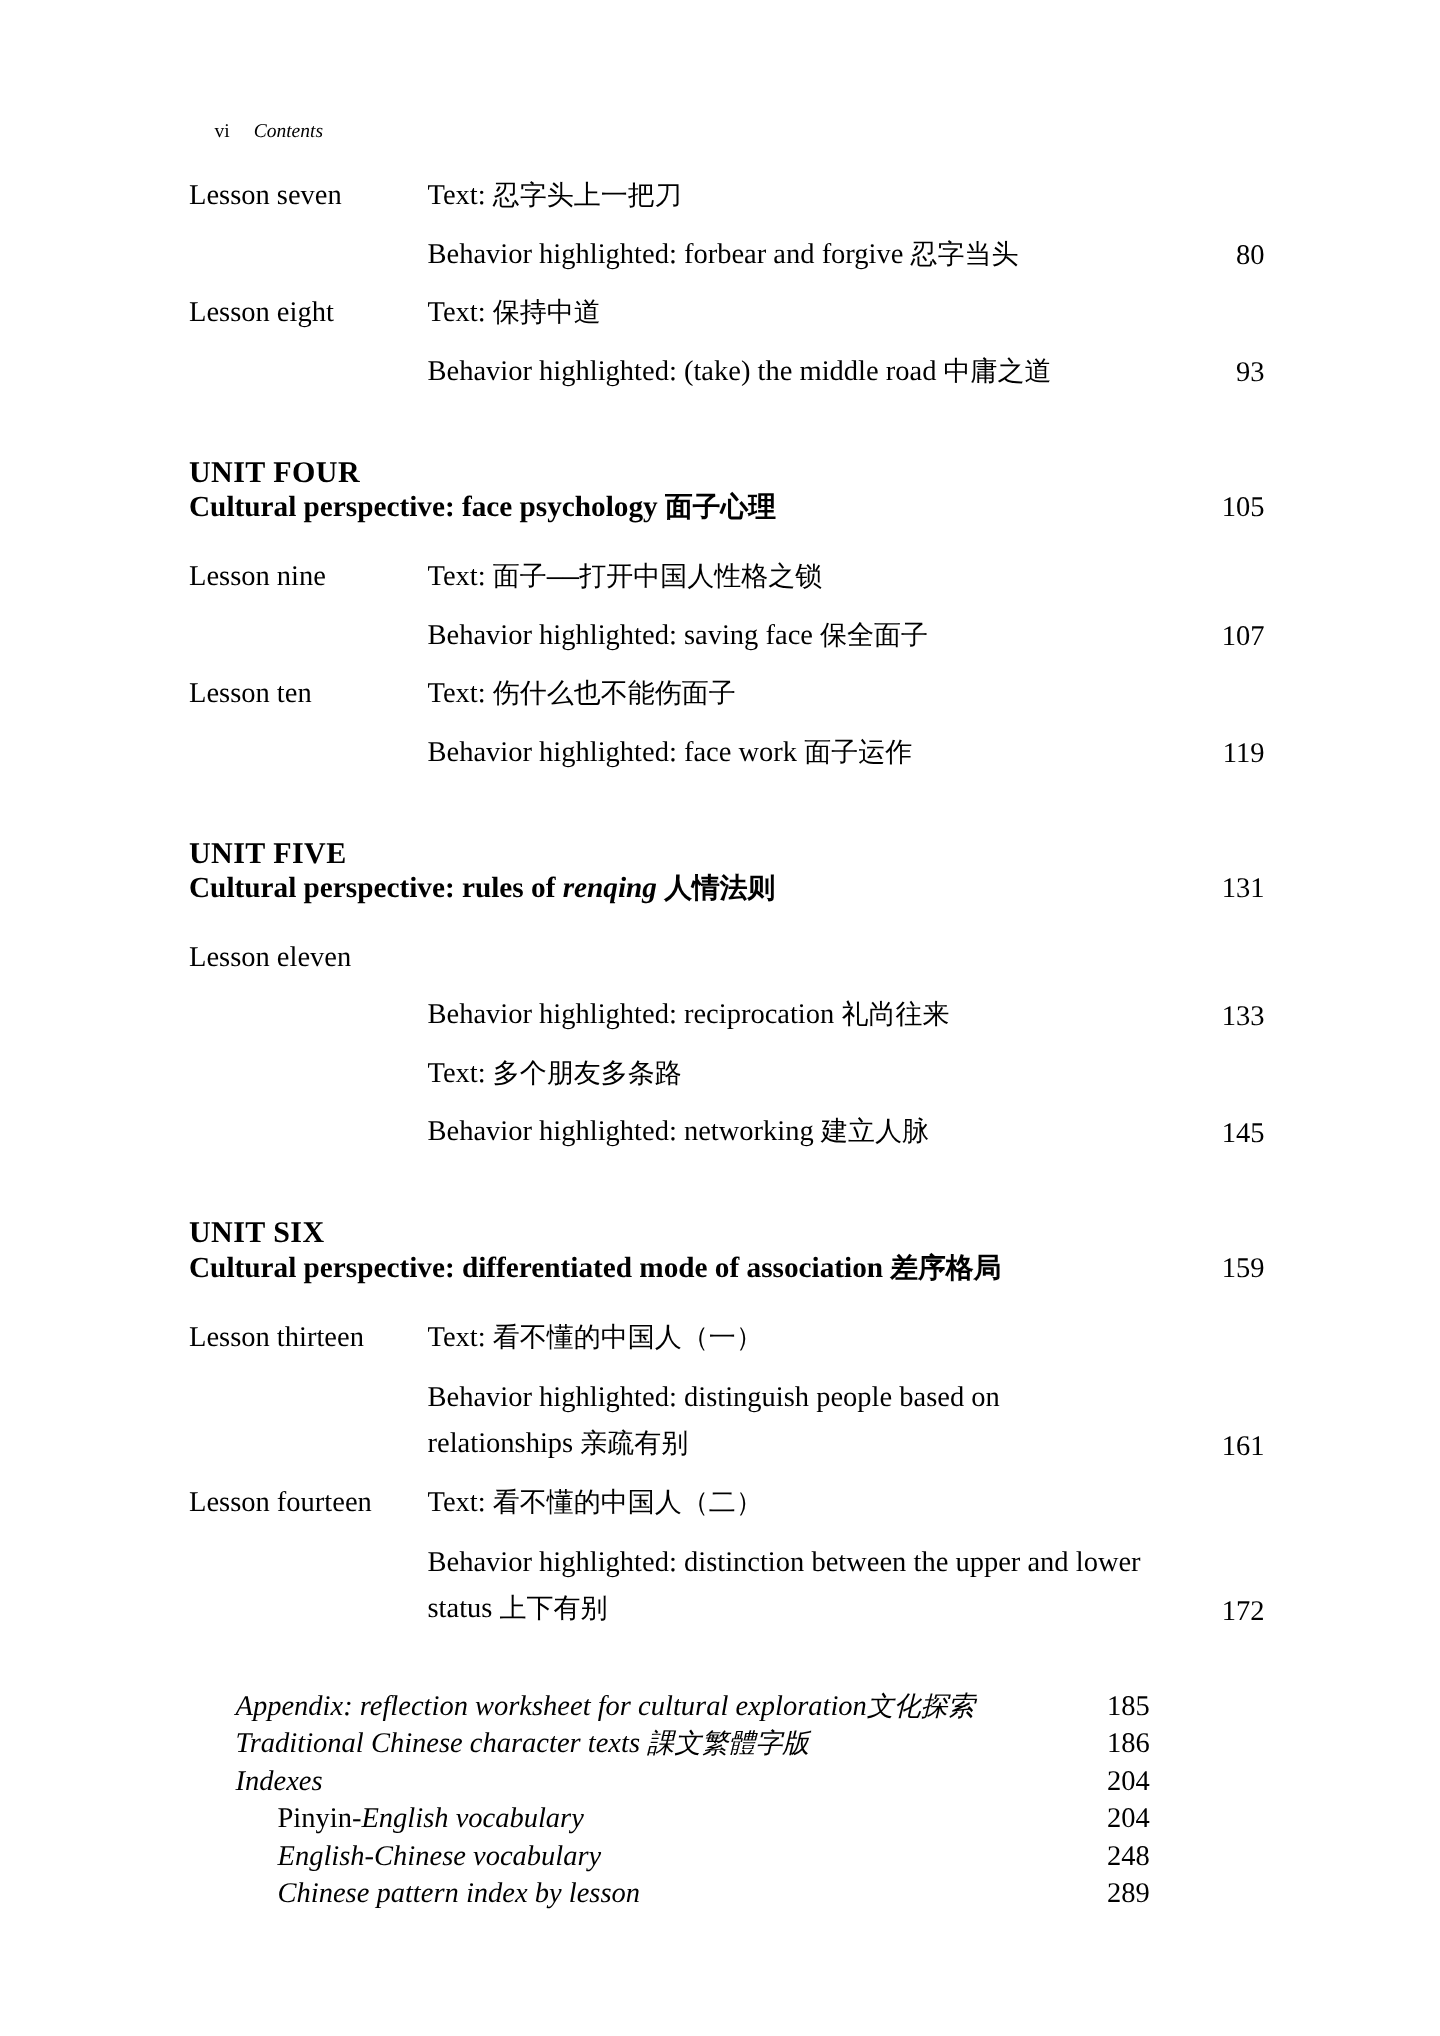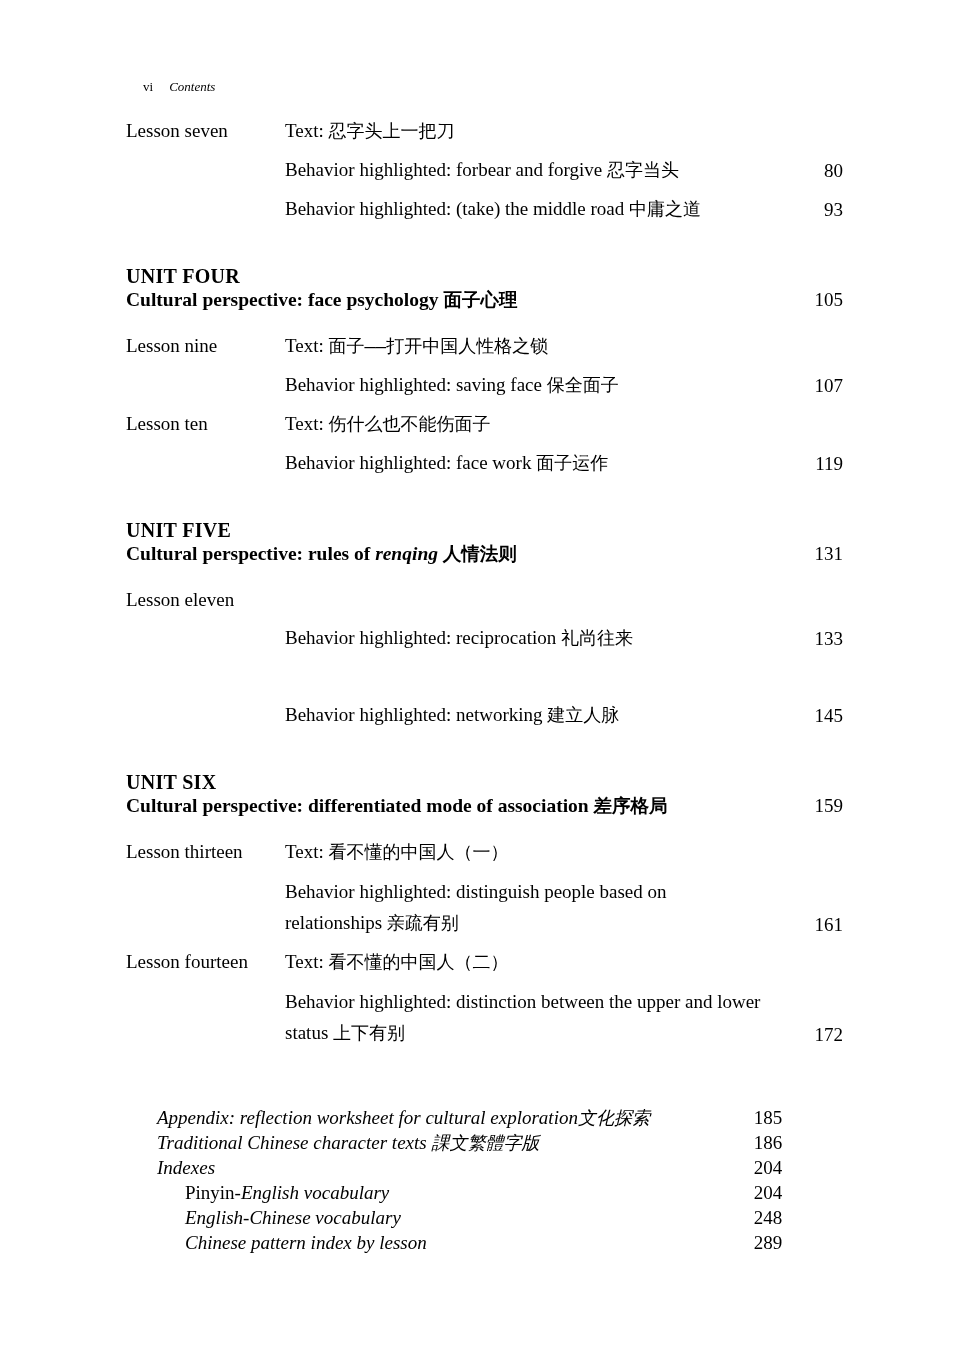--- a/index.html
+++ b/index.html
@@ -127,21 +127,21 @@
     bottom: 0;
     width: 60px;
     text-align: right;
     font-size: 19px;
     font-weight: normal;
     line-height: 26px;
   }
 
   
   .backmatter {
-    margin-top: 52px;
+    margin-top: 32px;
     margin-left: 31px;   
   }
   .bm-row {
     position: relative;
     font-size: 19px;
     line-height: 25px;
     font-style: italic;
     white-space: nowrap;
   }
   .bm-row.sub {
@@ -153,21 +153,21 @@
   .bm-row .bm-text .cn {
     font-family: "DejaVu Sans", "Liberation Sans", sans-serif;
     font-style: italic;
     font-size: 18px;
   }
   .bm-row .folio {
     position: absolute;
     right: 0;
     top: 0;
     width: 60px;
-    text-align: center;
+    text-align: left;
     font-style: normal;
   }
   .backmatter-inner {
     margin-right: 45px;  
   }
 </style>
 </head>
 <body>
 
 <div class="page">
@@ -180,20 +180,24 @@
 
     <div class="entry">
       <span class="label">Lesson seven</span>
       <div class="body"><span>Text: </span><span class="cn">忍字头上一把刀</span></div>
     </div>
     <div class="entry">
       <div class="body"><span>Behavior highlighted: forbear and forgive </span><span class="cn">忍字当头</span></div>
       <span class="folio">80</span>
     </div>
 
+    <div class="entry">
+      <span class="label">Lesson eight</span>
+      <div class="body"><span>Text: </span><span class="cn">保持中道</span></div>
+    </div>
     <div class="entry">
       <div class="body"><span>Behavior highlighted: (take) the middle road </span><span class="cn">中庸之道</span></div>
       <span class="folio">93</span>
     </div>
 
     <div class="unit">
       <div class="unit-kicker">UNIT FOUR</div>
       <div class="unit-title"><span>Cultural perspective: face psychology </span><span class="it"></span><span></span><span class="cn">面子心理</span></div>
       <span class="folio">105</span>
     </div>
@@ -224,20 +228,21 @@
 
     <div class="entry">
       <span class="label">Lesson eleven</span>
     </div>
     <div class="entry">
       <div class="body"><span>Behavior highlighted: reciprocation </span><span class="cn">礼尚往来</span></div>
       <span class="folio">133</span>
     </div>
 
     <div class="entry">
+      <div class="body"><span>Text: </span><span class="cn">多个朋友多条路</span></div>
     </div>
     <div class="entry">
       <div class="body"><span>Behavior highlighted: networking </span><span class="cn">建立人脉</span></div>
       <span class="folio">145</span>
     </div>
 
     <div class="unit">
       <div class="unit-kicker">UNIT SIX</div>
       <div class="unit-title"><span>Cultural perspective: differentiated mode of association </span><span class="it"></span><span></span><span class="cn">差序格局</span></div>
       <span class="folio">159</span>

